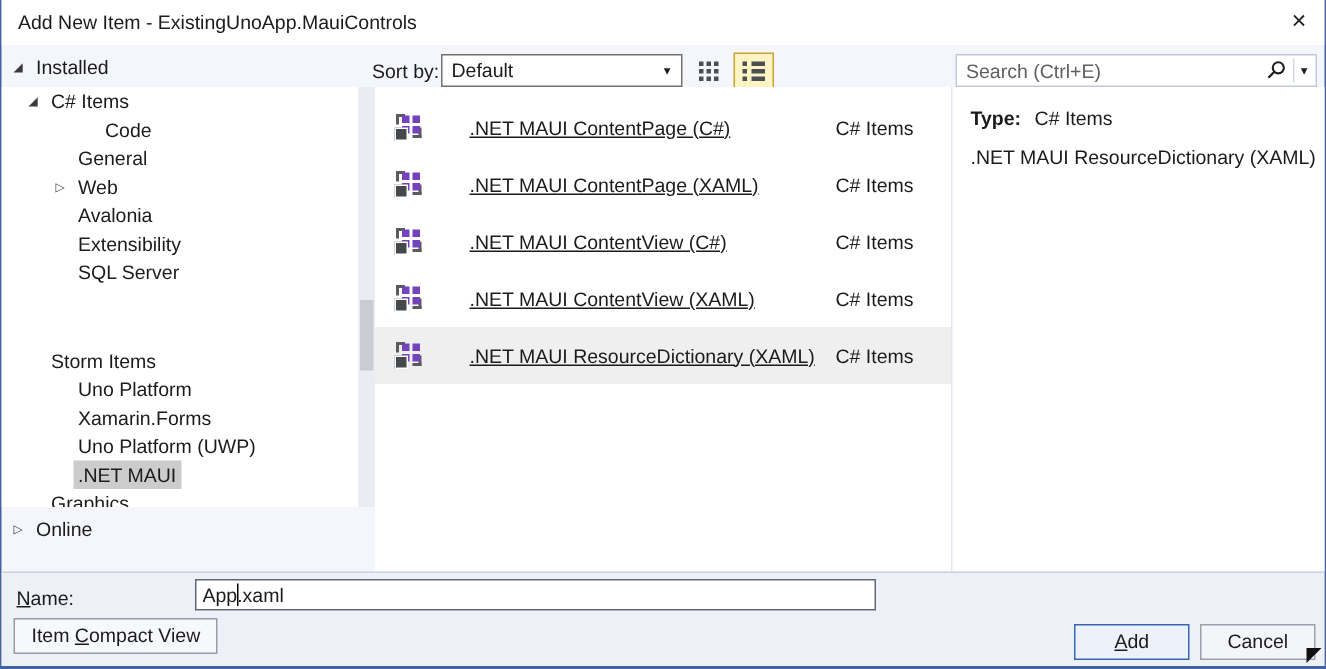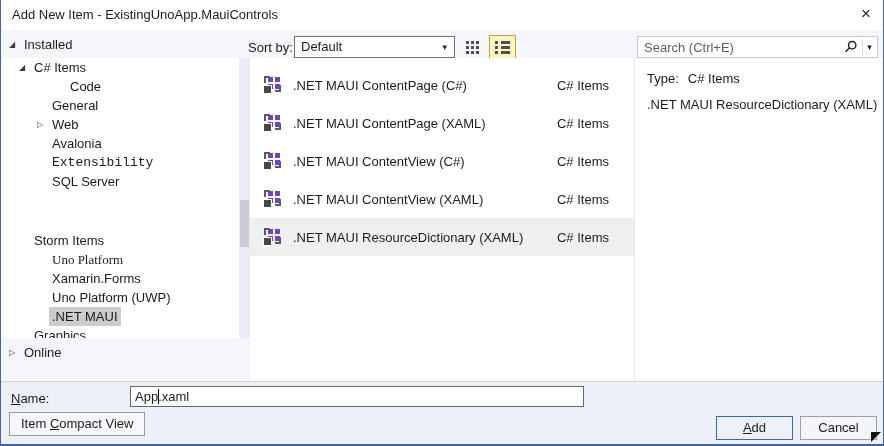--- a/index.html
+++ b/index.html
@@ -39,33 +39,33 @@
   .search{position:absolute;left:636px;top:36px;width:241px;height:22px;box-sizing:border-box;background:#fff;border:1px solid #c3c9d9;}
   .search input{position:absolute;left:0;top:0;width:205px;height:20px;border:0;outline:none;padding:0 0 0 6px;
                 font:13px "Liberation Sans",sans-serif;color:#0c4a6e;background:transparent;}
   .search input::placeholder{color:#5f5f5f;opacity:1;}
   .search .mag{position:absolute;right:19px;top:3px;}
   .search .caret{position:absolute;right:1px;top:2px;width:13px;text-align:center;font-size:9px;line-height:16px;color:#1e1e1e;border-left:1px solid #d4d9e4;}
   
   .list-panel{position:absolute;left:249px;top:58px;width:384px;height:323px;background:#fff;padding-top:8px;box-sizing:border-box;overflow:hidden;}
   .list-row{height:38px;display:flex;align-items:center;}
   .list-row.sel{background:var(--list-sel);}
-  .list-row .lbl{margin-left:12px;white-space:nowrap;}
+  .list-row .lbl{margin-left:32px;white-space:nowrap;text-decoration:underline;}
   .list-row .cat{margin-left:auto;margin-right:25px;white-space:nowrap;}
   .tpl-icon{position:relative;width:18px;height:18px;margin-left:13px;flex:none;}
   .tpl-icon i{position:absolute;display:block;}
   .tpl-icon .g{width:5px;height:5px;background:var(--icon-purple);}
   .tpl-icon .g1{left:5px;top:1px;}.tpl-icon .g2{left:12px;top:1px;}
   .tpl-icon .g3{left:5px;top:8px;}.tpl-icon .g4{left:12px;top:8px;}
   .tpl-icon .c1{left:1px;top:0;width:4px;height:5px;border-left:2px solid #595b5e;border-top:2px solid #595b5e;}
   .tpl-icon .c2{right:0;top:9px;width:4px;height:5px;border-right:2px solid #595b5e;border-bottom:2px solid #595b5e;}
   .tpl-icon .ovl{left:0;bottom:0;width:7px;height:7px;background:#46494c;border:1px solid #fff;}
   
   .right-panel{position:absolute;left:633px;top:58px;width:251px;height:323px;background:#fff;border-left:1px solid #e2e6ef;box-sizing:border-box;padding:13px 12px;}
-  .type-row b{font-weight:normal;}
+  .type-row b{font-weight:bold;}
   .type-row span{margin-left:9px;}
   .desc{margin-top:11px;white-space:nowrap;}
   
   .footer{position:absolute;left:0;right:0;top:381px;bottom:0;background:#edf0f7;border-top:1px solid #ccd2df;}
   .name-label{position:absolute;left:10px;top:9px;}
   .name-input{position:absolute;left:129px;top:4px;width:454px;height:21px;box-sizing:border-box;border:1px solid #5e6877;
               font:13px "Liberation Sans",sans-serif;padding:1px 4px;background:#fff;color:#1b1b1b;}
   .caret-line{position:absolute;left:157px;top:7px;width:1px;height:15px;background:#000;}
   .btn{position:absolute;box-sizing:border-box;text-align:center;line-height:22px;height:24px;cursor:default;white-space:nowrap;}
   .btn.compact{left:8px;top:30px;padding:0 11px;background:#f6f8fb;border:1px solid #979ba4;}
@@ -104,33 +104,33 @@
         <span class="lbl">General</span>
       </div>
       <div class="tree-row" style="padding-left: 34px;">
         <span class="twisty">▷</span>
         <span class="lbl">Web</span>
       </div>
       <div class="tree-row" style="padding-left: 34px;">
         <span class="twisty"></span>
         <span class="lbl">Avalonia</span>
       </div>
-      <div class="tree-row" style="padding-left: 34px; font-family: Liberation Mono, monospace;">
+      <div class="tree-row" style="padding-left: 34px;">
         <span class="twisty"></span>
         <span class="lbl">Extensibility</span>
       </div>
       <div class="tree-row" style="padding-left: 34px;">
         <span class="twisty"></span>
         <span class="lbl">SQL Server</span>
       </div>
       <div class="tree-row" style="padding-left: 16px; margin-top: 40px;">
         <span class="twisty"></span>
         <span class="lbl">Storm Items</span>
       </div>
-      <div class="tree-row" style="padding-left: 34px; font-family: Liberation Serif, serif;">
+      <div class="tree-row" style="padding-left: 34px;">
         <span class="twisty"></span>
         <span class="lbl">Uno Platform</span>
       </div>
       <div class="tree-row" style="padding-left: 34px;">
         <span class="twisty"></span>
         <span class="lbl">Xamarin.Forms</span>
       </div>
       <div class="tree-row" style="padding-left: 34px;">
         <span class="twisty"></span>
         <span class="lbl">Uno Platform (UWP)</span>

